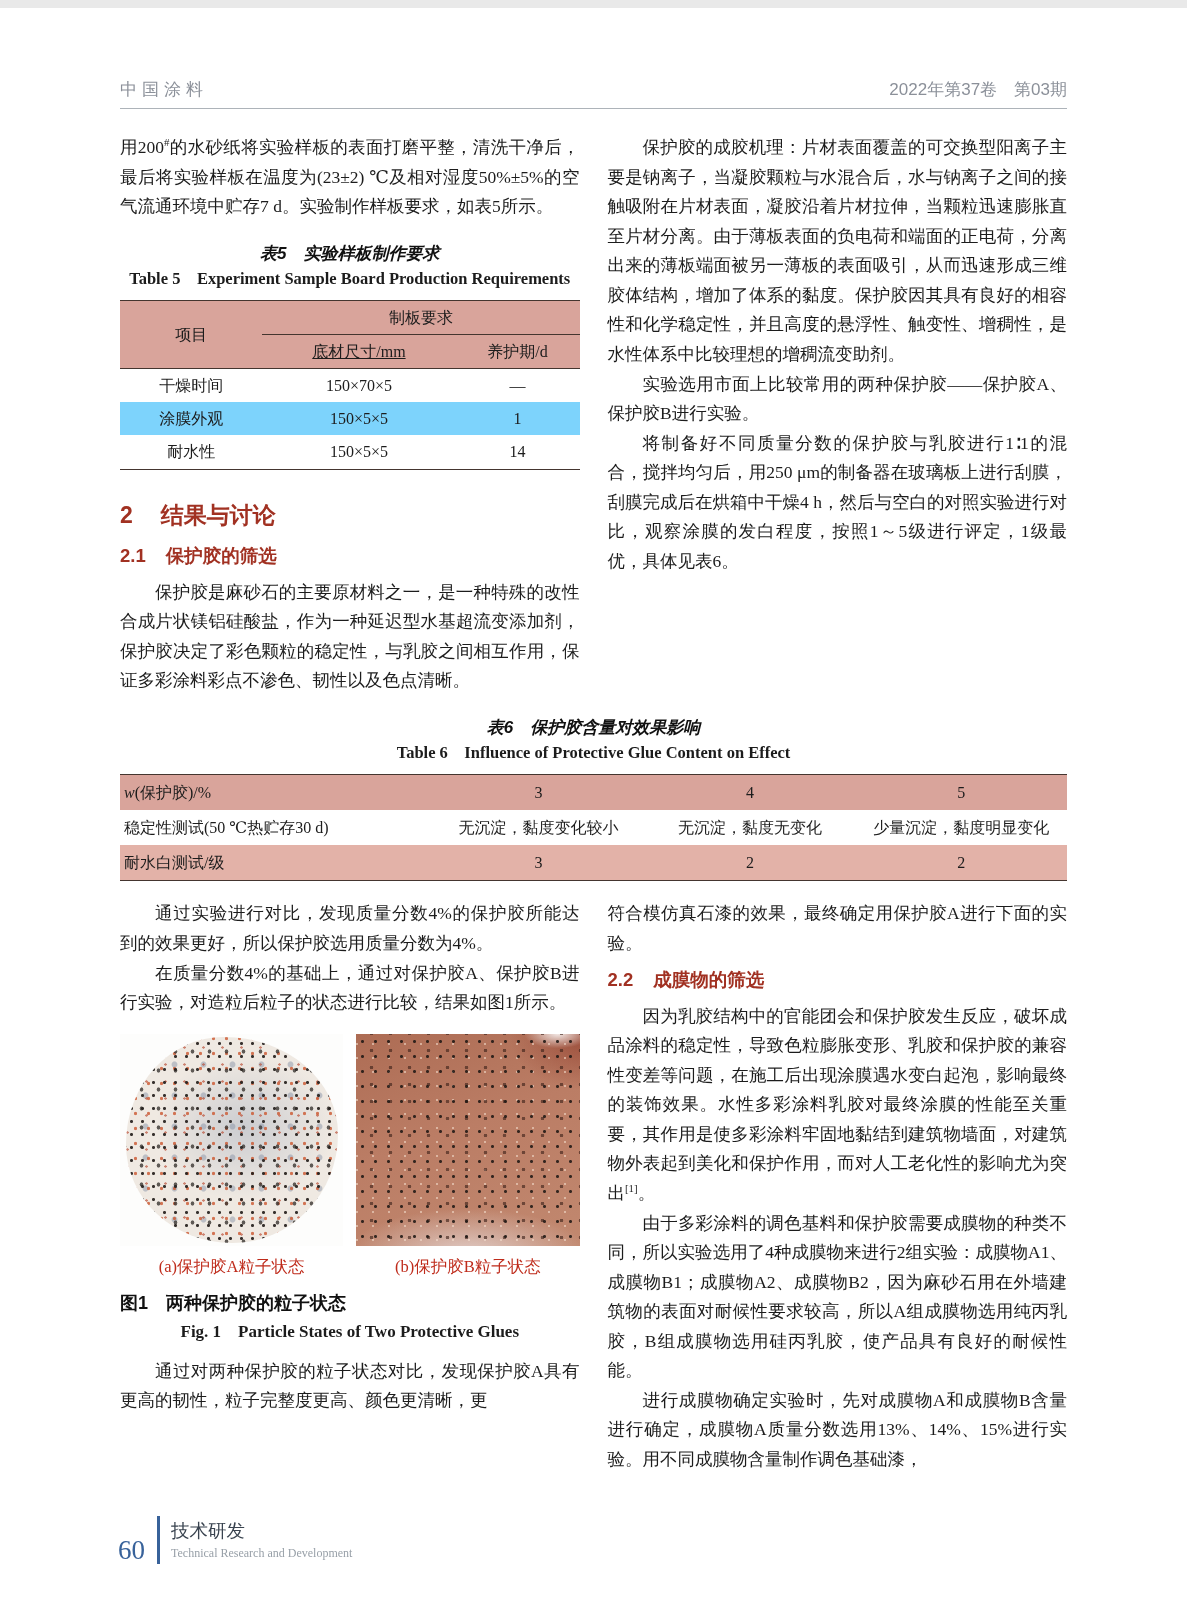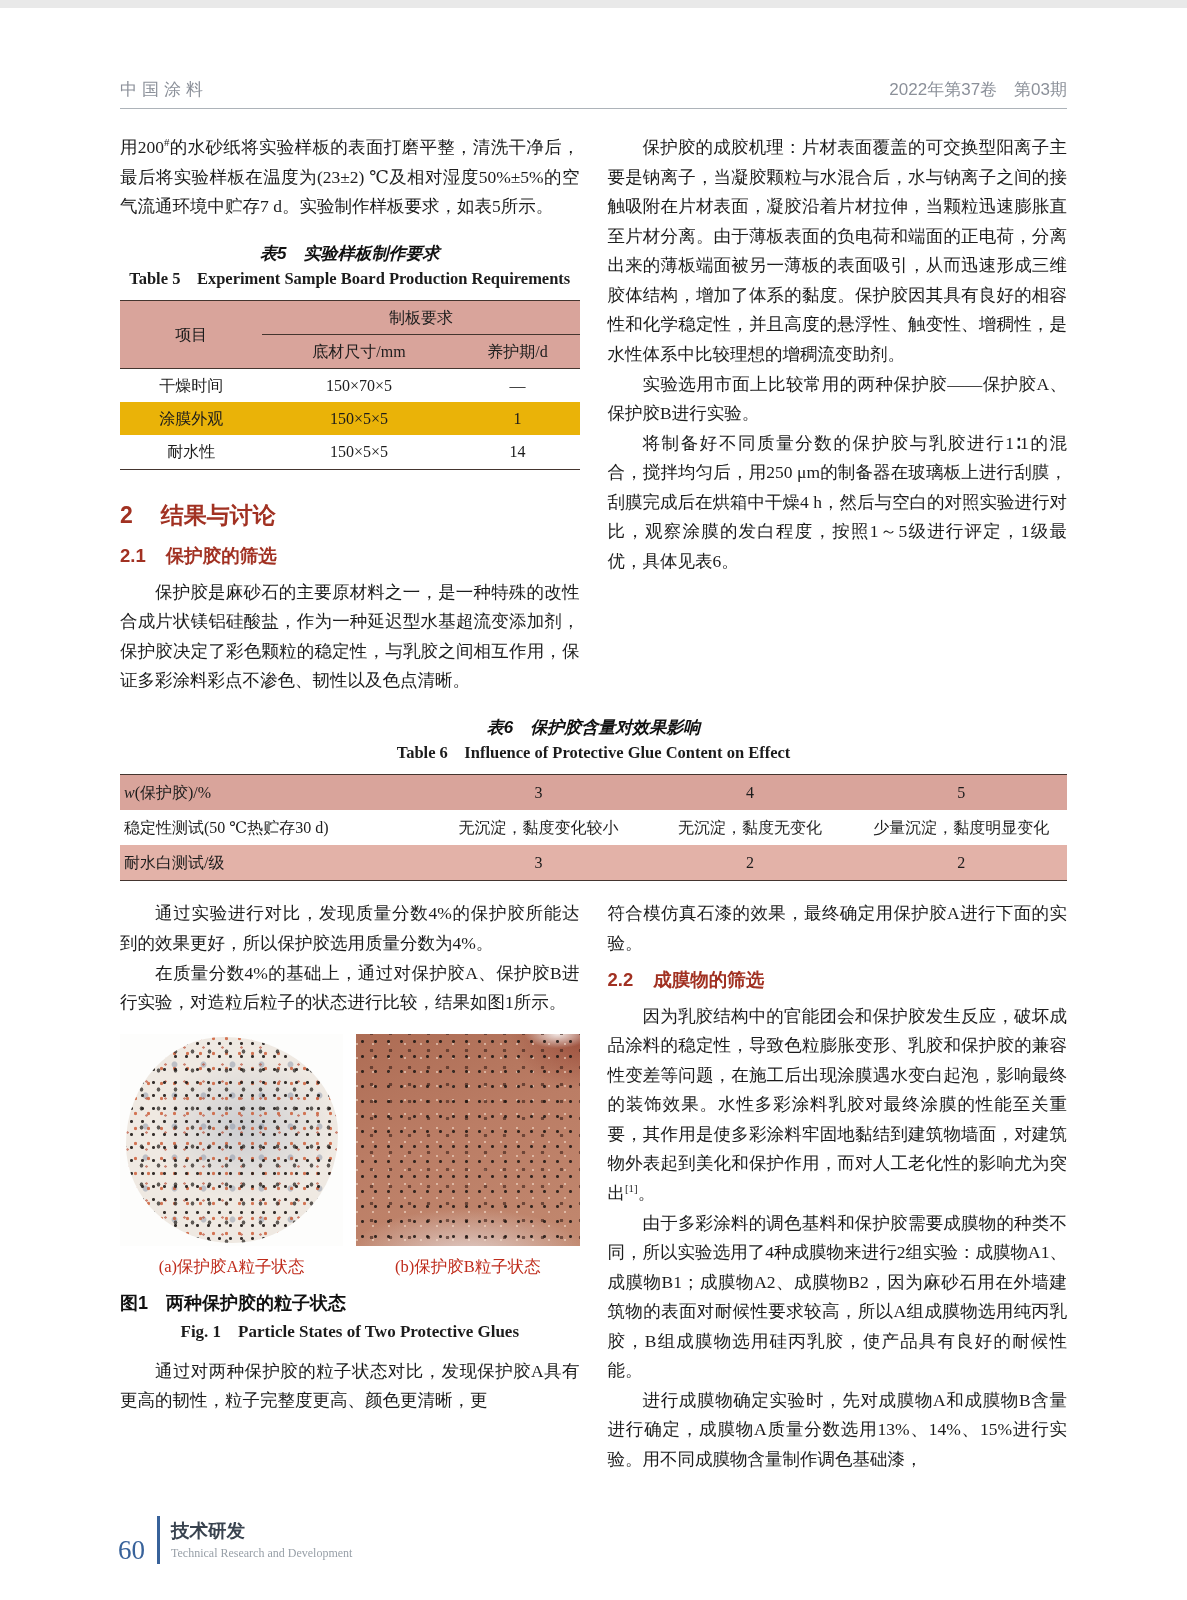--- a/index.html
+++ b/index.html
@@ -32,21 +32,21 @@
   
   .tbl-title-zh{text-align:center;font-weight:bold;font-size:17px;margin-top:20px;
                 font-family:"Liberation Sans","DejaVu Sans",sans-serif;color:#111;font-style:italic;}
   .tbl-title-en{text-align:center;font-weight:bold;font-size:16.5px;margin:3px 0 10px;}
   .tblwrap{border-top:1.7px solid #44352f;border-bottom:1.7px solid #44352f;}
   table{width:100%;border-collapse:collapse;font-size:16px;}
   td{padding:5px 4px;text-align:center;line-height:1.45;}
   .hd{background:#d9a49b;}
   .hd-sep{border-bottom:1.1px solid #44352f;}
   .hd-bot{border-bottom:1.3px solid #44352f;}
-  .pink-light{background:#eab308;}
+  .pink-light{background:#7dd3fc;}
   .pink1{background:#d9a49b;}
   .pink2{background:#e3b2a8;}
   .lab{text-align:left;padding-left:10px;}
   .t6 td{padding:6px 4px;}
 
   
   .photos{display:flex;gap:13px;margin-top:16px;}
   .photo{width:50%;height:212px;position:relative;}
   .photo-a{background:#fdfdfc;display:flex;align-items:center;justify-content:center;}
   .blob-a{width:95%;height:97%;border-radius:46% 54% 50% 50% / 52% 47% 53% 48%;
@@ -77,21 +77,21 @@
   .fig-title-zh{text-align:left;font-weight:bold;font-size:18px;margin-top:13px;
                 font-family:"Liberation Sans","DejaVu Sans",sans-serif;color:#111;}
   .fig-title-en{text-align:center;font-weight:bold;font-size:17px;margin-top:5px;}
 
   .mt8{margin-top:8px;} .mt14{margin-top:14px;}
 
   
   .footer{position:absolute;left:118px;bottom:44px;display:flex;align-items:center;}
   .pageno{font-size:27px;color:#38629a;margin-right:12px;align-self:flex-end;line-height:1;}
   .vbar{width:3px;height:48px;background:#38629a;margin-right:11px;}
-  .dept-zh{font-size:18.5px;font-weight:bold;color:#39434f;
+  .dept-zh{font-size:18.5px;font-weight:normal;color:#39434f;
            font-family:"Liberation Sans","DejaVu Sans",sans-serif;line-height:1.3;}
   .dept-en{font-size:12px;color:#98a0a8;margin-top:2px;}
 </style>
 </head>
 <body>
 
 <div class="page">
   <div class="inner">
 
     <div class="pagehead">
@@ -107,21 +107,21 @@
         <div class="tbl-title-en">Table 5　Experiment Sample Board Production Requirements</div>
 
         <div class="tblwrap">
           <table>
             <tbody>
                 <tr>
               <td class="hd hd-bot" rowspan="2" style="width:31%;">项目</td>
               <td class="hd hd-sep" colspan="2">制板要求</td>
             </tr>
             <tr>
-              <td class="hd hd-bot" style="width:42%;">底材尺寸/mm</td>
+              <td class="hd hd-bot" style="width:42%;text-decoration:underline;">底材尺寸/mm</td>
               <td class="hd hd-bot" style="width:27%;">养护期/d</td>
             </tr>
             <tr>
               <td>干燥时间</td>
               <td>150×70×5</td>
               <td>—</td>
             </tr>
             <tr class="pink-light">
               <td>涂膜外观</td>
               <td>150×5×5</td>

